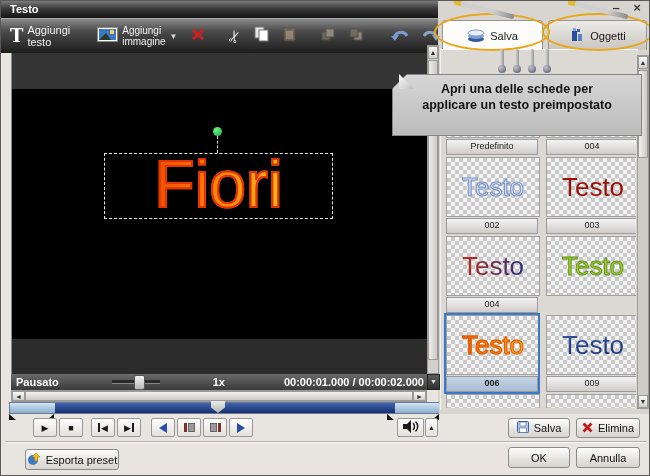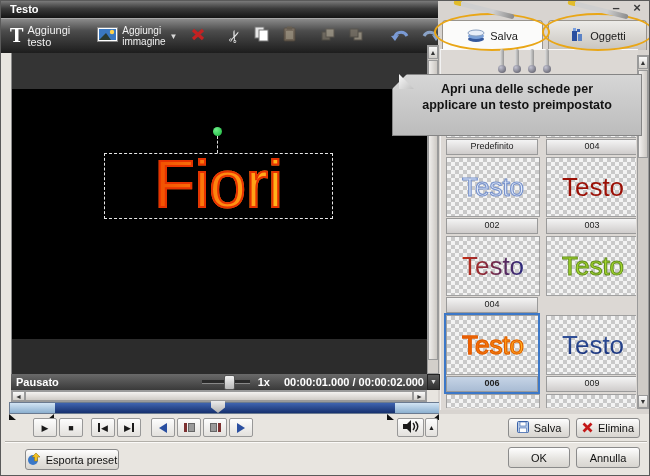--- a/index.html
+++ b/index.html
@@ -108,21 +108,21 @@
   .handle-dot{left:201px;top:74px;width:9px;height:9px;border-radius:50%;
     background:radial-gradient(circle at 35% 30%,#6ef08a,#17b23a);}
 
   
   .vscroll1{left:426px;top:44px;width:12px;height:329px;background:#d3cfca;
     border:1px solid #9a9a9a;}
   .vthumb1{width:100%;height:300px;background:linear-gradient(90deg,#f0eeec,#ccc8c3);
     border:1px solid #9a9a9a;box-sizing:border-box;margin-top:1px;}
   .statusbar{left:10px;top:373px;width:416px;height:16px;
     background:linear-gradient(#6a6a6a,#3a3a3a);color:#fff;font-size:11px;
-    font-weight:bold;display:flex;align-items:center;}
+    font-weight:bold;display:flex;align-items:center;gap:45px;}
   .dark-dd{left:426px;top:373px;width:13px;height:16px;
     background:linear-gradient(#5c5c5c,#303030);border:1px solid #222;
     color:#ddd;font-size:7px;text-align:center;line-height:14px;}
   .spd-track{width:48px;height:3px;background:#2a2a2a;border-bottom:1px solid #888;position:relative;}
   .spd-thumb{position:absolute;left:22px;top:-5px;width:9px;height:13px;
     background:linear-gradient(#f2f2f2,#b8b8b8);border:1px solid #555;border-radius:2px;}
   .hscroll{left:10px;top:389px;width:416px;height:12px;background:#d3cfca;
     border:1px solid #9a9a9a;display:flex;}
   .hs-btn{width:13px;height:100%;background:linear-gradient(#fafafa,#d2cfca);
     border:1px solid #9a9a9a;box-sizing:border-box;font-size:7px;color:#333;

